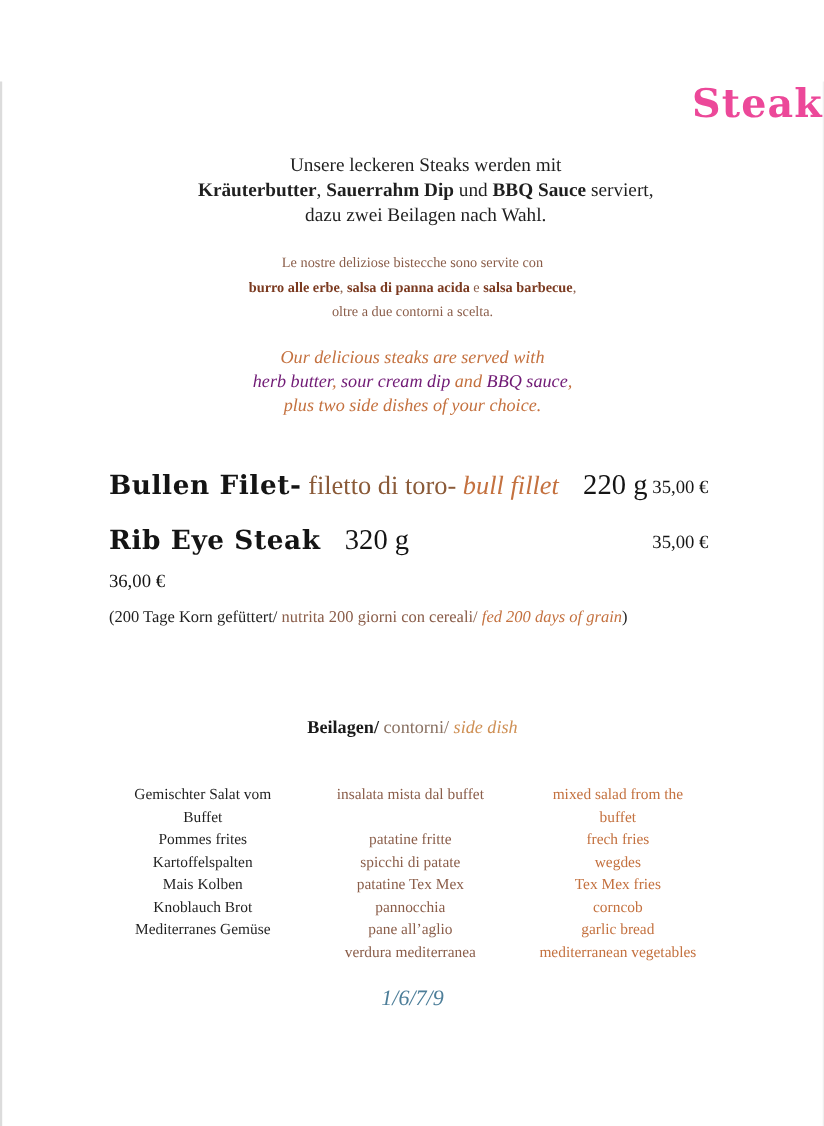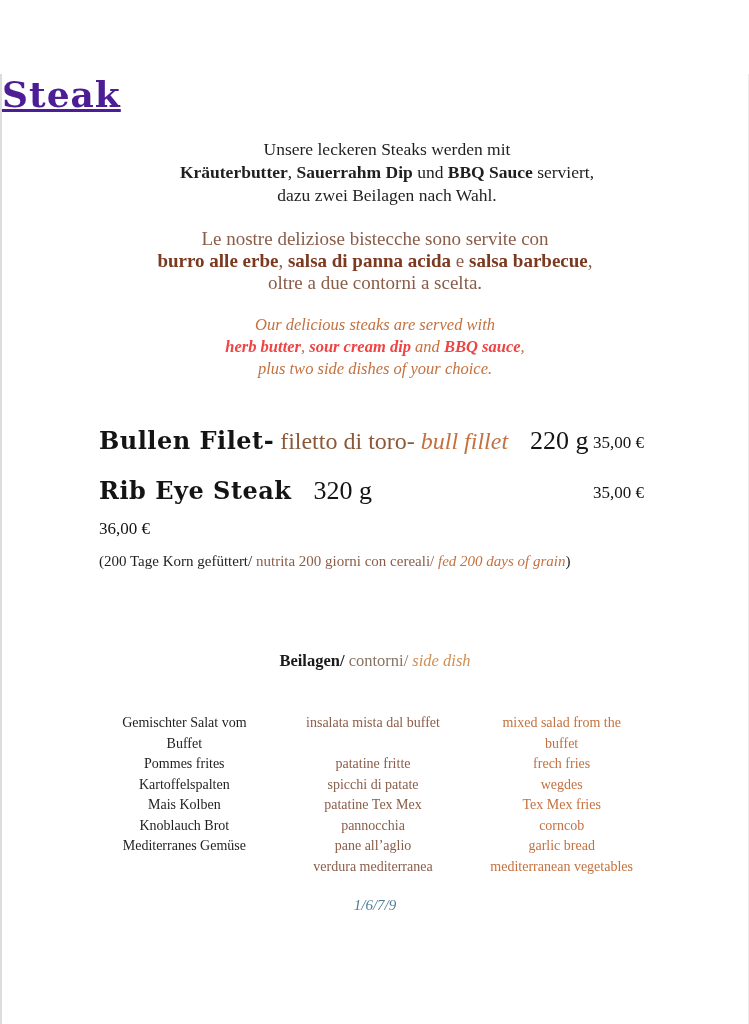--- a/index.html
+++ b/index.html
@@ -10,34 +10,33 @@
   }
   .page {
     position:relative; width:749px; height:1024px; background:#ffffff;
     border-left:2px solid #dcdcdc;
     border-right:1px solid #ececec;
     border-bottom:2px solid #cfcfcf;
     box-sizing:border-box;
   }
   
   .title {
-    margin-top:74px; text-align:left;
+    margin-top:74px; text-align:right;
     font-family:"DejaVu Serif", serif; font-weight:bold;
     font-size:36px; line-height:40px; letter-spacing:1px;
-    text-decoration:underline;
-    color:#4c1d95;
+    color:#ec4899;
   }
   
   .intro { text-align:center; }
   .intro-de { margin-top:24px; font-size:17.5px; line-height:23px; color:#1f1f1f;margin-left:24px; }
   .intro-de b { font-weight:bold; }
-  .intro-it { margin-top:21px; font-size:19px; line-height:22px; color:#8a5d49; }
+  .intro-it { margin-top:21px; font-size:13px; line-height:22px; color:#8a5d49; }
   .intro-it b { font-weight:bold; color:#7b3a20; }
   .intro-en { margin-top:20px; font-size:16.5px; line-height:22px; font-style:italic; color:#c4713f; }
-  .intro-en b { font-weight:bold; color:#ef4444; }
+  .intro-en b { font-weight:normal; color:#701a75; }
   
   .items { margin:36px 104px 0 97px; }
   .item-row { display:flex; justify-content:space-between; align-items:center; }
   .row-fixed { height:50px; }
   .item-name {
     font-family:"DejaVu Serif", serif; font-weight:bold;
     font-size:24px; line-height:34px; color:#141414;
     letter-spacing:0.5px;
   }
   .n-it {
@@ -60,21 +59,21 @@
   .sides-header { margin-top:80px; text-align:center; font-size:16.5px; color:#1f1f1f; }
   .sides-header .h-de { font-weight:bold; color:#1a1a1a; }
   .sides-header .h-it { color:#8a7263; }
   .sides-header .h-en { color:#cf9055; font-style:italic; }
   .sides-cols { display:flex; margin:42px 92px 0 88px; }
   .col { flex:1; text-align:center; font-size:14px; line-height:20.5px; }
   .col-de { color:#1f1f1f; }
   .col-it { color:#8a5d49; }
   .col-en { color:#c4713f; }
   
-  .footer { margin-top:20px; text-align:center; font-style:italic; font-size:15px; color:#4d7e99; }
+  .footer { margin-top:20px; text-align:center; font-style:italic; font-size:20px; color:#4d7e99; }
 </style>
 </head>
 <body>
 
 <div class="page">
 
   <div class="title">Steak</div>
 
   <div class="intro intro-de">
     <div>Unsere leckeren Steaks werden mit</div>

